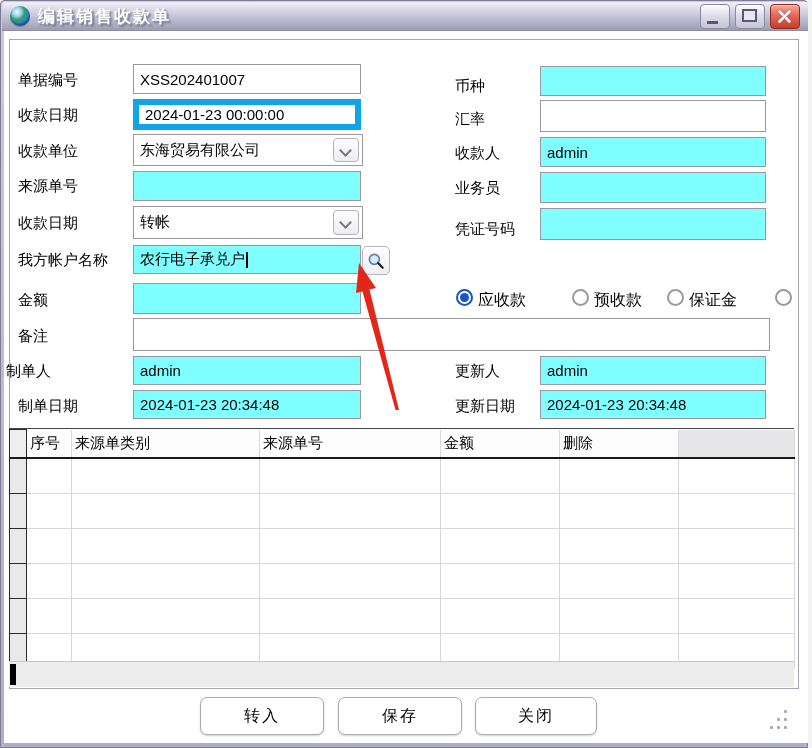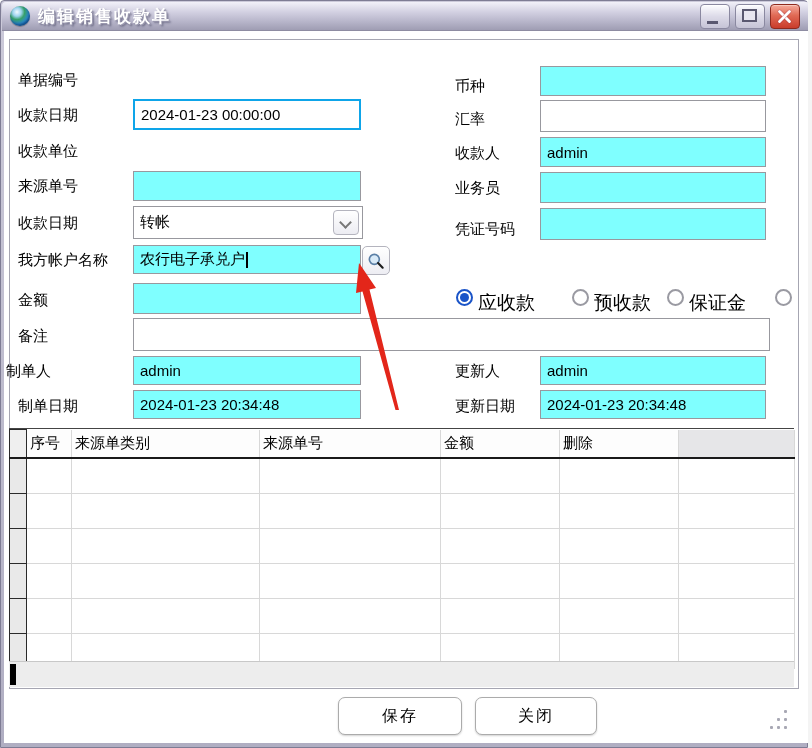--- a/index.html
+++ b/index.html
@@ -17,30 +17,30 @@
   .wbtn.close::before,.wbtn.close::after{content:"";position:absolute;left:5px;top:10px;width:17px;height:3px;background:#fff;border-radius:2px;box-shadow:0 0 1px #802;}
   .wbtn.close::before{transform:rotate(45deg);}
   .wbtn.close::after{transform:rotate(-45deg);}
   
   .client{position:absolute;left:4px;top:31px;width:804px;height:712px;background:#fff;}
   .panel{position:absolute;left:9px;top:39px;width:790px;height:650px;border:1px solid #A6A6B2;background:#fff;box-sizing:border-box;}
   
   .lbl{position:absolute;font-size:15px;color:#000;white-space:nowrap;}
   .fld{position:absolute;box-sizing:border-box;border:1px solid #98989E;background:#fff;font-size:15px;color:#000;padding:0 6px;display:flex;align-items:center;white-space:nowrap;overflow:hidden;}
   .fld.cyan{background:#7FFFFF;}
-  .fld.focus{border:2px solid #0ea5e9;}
+  .fld.focus{border:6px solid #0ea5e9;}
   .caret{display:inline-block;width:1.5px;height:16px;background:#000;margin-left:1px;}
   .combo-btn{position:absolute;right:3px;top:3px;bottom:3px;width:24px;border:1px solid #B4B4BE;border-radius:4px;background:linear-gradient(180deg,#FFFFFF,#ECECF2);cursor:pointer;}
   .combo-btn::after{content:"";position:absolute;left:7px;top:7px;width:7px;height:7px;border-right:2px solid #777;border-bottom:2px solid #777;transform:rotate(45deg);}
   .lookup-btn{position:absolute;left:362px;top:246px;width:26px;height:27px;border:1px solid #B4B4BE;border-radius:5px;background:linear-gradient(180deg,#FFFFFF,#EDEDF3);display:flex;align-items:center;justify-content:center;cursor:pointer;}
   
   .radio{position:absolute;width:17px;height:17px;border-radius:50%;border:2px solid #9A9AA2;background:#fff;box-sizing:border-box;cursor:pointer;}
   .radio.selected{border-color:#1A54C8;}
   .radio.selected::after{content:"";position:absolute;left:2px;top:2px;width:9px;height:9px;border-radius:50%;background:#1A54C8;}
-  .radio-lbl{position:absolute;font-size:19px;color:#000;cursor:pointer;}
+  .radio-lbl{position:absolute;font-size:16px;color:#000;cursor:pointer;}
   
   .grid-wrap{position:absolute;left:9px;top:428px;width:785px;border-top:1px solid #444;}
   table.grid{border-collapse:collapse;table-layout:fixed;width:785px;}
   table.grid th{height:27px;font-size:15px;font-weight:normal;text-align:left;padding:0 0 0 3px;background:#FDFDFD;border-bottom:2px solid #1A1A1A;border-left:1px solid #D8D8D8;border-right:1px solid #D8D8D8;white-space:nowrap;overflow:hidden;}
   table.grid th.last{background:#E6E6E8;}
   table.grid td{height:34px;border:1px solid #D8D8D8;background:#fff;padding:0;}
   table.grid .rowhdr{background:#E9E9E9;border:1px solid #2A2A2A;}
   table.grid th.rowhdr{background:#EFEFEF;border-bottom:2px solid #1A1A1A;}
   .grid-footer{position:absolute;left:9px;top:661px;width:785px;height:25px;background:#EDEDED;border-top:1px solid #C8C8C8;}
   .cell-marker{position:absolute;left:1px;top:2px;width:6px;height:21px;background:#000;}
@@ -73,23 +73,30 @@
   <div class="lbl" style="left:18px;top:106px">收款日期</div>
   <div class="lbl" style="left:18px;top:142px">收款单位</div>
   <div class="lbl" style="left:18px;top:177px">来源单号</div>
   <div class="lbl" style="left:18px;top:214px">收款日期</div>
   <div class="lbl" style="left:18px;top:251px">我方帐户名称</div>
   <div class="lbl" style="left:18px;top:291px">金额</div>
   <div class="lbl" style="left:18px;top:327px">备注</div>
   <div class="lbl" style="left:6px;top:362px">制单人</div>
   <div class="lbl" style="left:18px;top:397px">制单日期</div>
 
+  <div class="fld" style="left:133px;top:64px;width:228px;height:30px">
+      <span>XSS202401007</span>
+    </div>
   <div class="fld focus" style="left:133px;top:99px;width:228px;height:31px">
       <span>2024-01-23 00:00:00</span>
     </div>
+  <div class="fld" style="left:133px;top:134px;width:230px;height:32px">
+    <span>东海贸易有限公司</span>
+    <span class="combo-btn"></span>
+  </div>
   <div class="fld cyan" style="left:133px;top:171px;width:228px;height:30px">
       <span></span>
     </div>
   <div class="fld" style="left:133px;top:206px;width:230px;height:33px">
     <span>转帐</span>
     <span class="combo-btn"></span>
   </div>
   <div class="fld cyan" style="left:133px;top:245px;width:228px;height:29px">
     <span>农行电子承兑户</span>
       <span class="caret"></span>
@@ -229,20 +236,21 @@
             <td></td>
             <td></td>
           </tr>
         </tbody>
     </table>
   </div>
   <div class="grid-footer">
     <div class="cell-marker"></div>
   </div>
 
+  <div class="btn" style="left:200px;width:122px">转入</div>
   <div class="btn" style="left:475px;width:120px">关闭</div>
   <div class="btn" style="left:338px;width:122px">保存</div>
 
   <div class="resize-grip">
     <i style="left:10px;top:0"></i>
       <i style="left:10px;top:8px"></i>
       <i style="left:10px;top:16px"></i>
     <i style="left:3px;top:8px"></i>
       <i style="left:3px;top:16px"></i>
       <i style="left:-4px;top:16px"></i>

